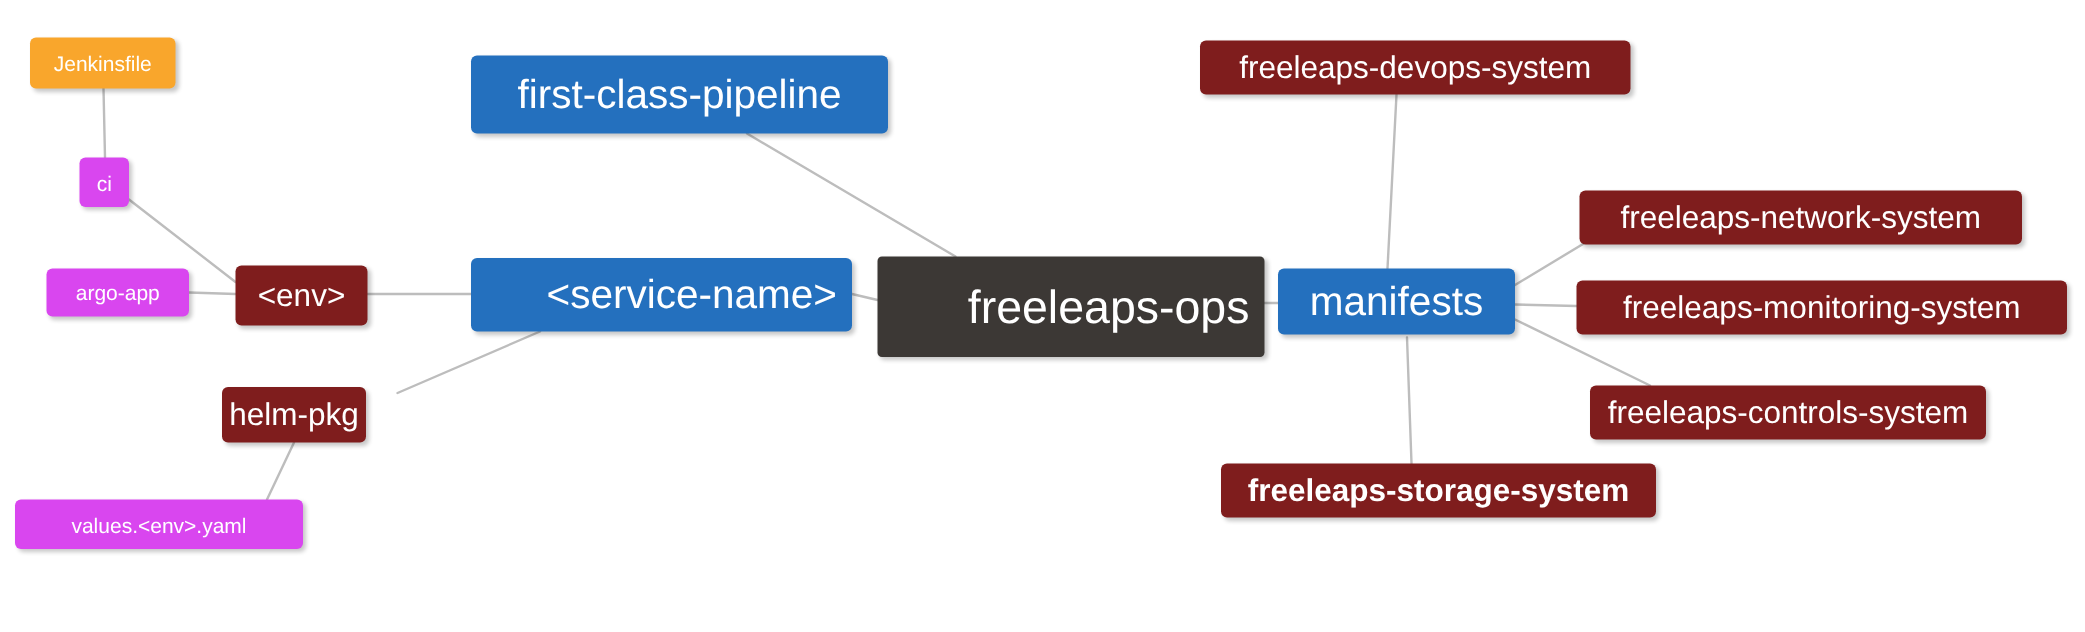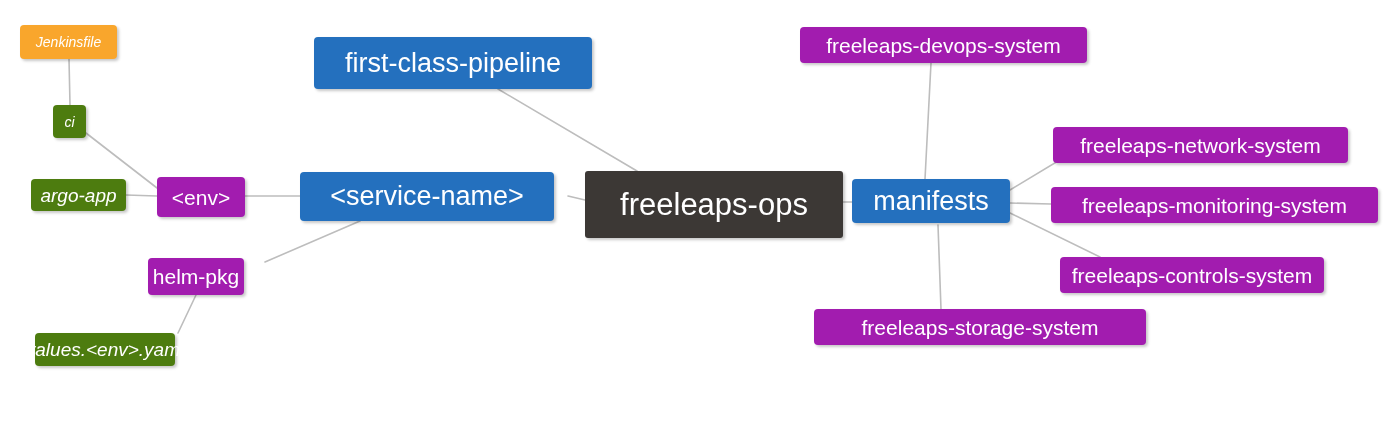--- a/index.html
+++ b/index.html
@@ -38,29 +38,29 @@
     line-height: 1;
     box-shadow: 2px 2px 3px rgba(0, 0, 0, 0.22);
     user-select: none;
     padding: 0 10px;
   }
   .node.root {
     background: #3c3835;
     border-radius: 3px;
   }
   .node.blue   { background: #2470be; }
-  .node.green  { background: #a21caf; }
-  .node.red    { background: #4d7c0f; }
+  .node.green  { background: #7f1d1d; }
+  .node.red    { background: #d946ef; }
   .node.orange { background: #f9a62c; }
 
   .sz-root   { font-size: 31px; }
   .sz-xl     { font-size: 27px; }
   .sz-md     { font-size: 21px; }
-  .sz-sm     { font-size: 19px; font-style: italic; }
-  .sz-xs     { font-size: 14px; font-style: italic; }
+  .sz-sm     { font-size: 14px; }
+  .sz-xs     { font-size: 14px; }
 </style>
 </head>
 <body>
 
 <div id="mindmap">
   <svg id="edge-layer" viewBox="0 0 1390 421" width="1390" height="421" aria-hidden="true">
       <line x1="69" y1="59" x2="70" y2="105" stroke="#bdbdbd" stroke-width="1.6" stroke-linecap="round"></line>
       <line x1="86" y1="133" x2="157" y2="188" stroke="#bdbdbd" stroke-width="1.6" stroke-linecap="round"></line>
       <line x1="126" y1="195" x2="157" y2="196" stroke="#bdbdbd" stroke-width="1.6" stroke-linecap="round"></line>
       <line x1="245" y1="196" x2="314" y2="196" stroke="#bdbdbd" stroke-width="1.6" stroke-linecap="round"></line>
@@ -84,44 +84,44 @@
       </div>
       <div class="node red sz-sm" style="left: 31px; top: 179px; width: 95px; height: 32px;">
         <span>argo-app</span>
       </div>
       <div class="node green sz-md" style="left: 157px; top: 177px; width: 88px; height: 40px;">
         <span>&lt;env&gt;</span>
       </div>
       <div class="node green sz-md" style="left: 148px; top: 258px; width: 96px; height: 37px;">
         <span>helm-pkg</span>
       </div>
-      <div class="node red sz-sm" style="left: 10px; top: 333px; width: 140px; height: 33px; margin-left: 25px;">
+      <div class="node red sz-sm" style="left: 10px; top: 333px; width: 192px; height: 33px;">
         <span>values.&lt;env&gt;.yaml</span>
       </div>
       <div class="node blue sz-xl" style="left: 314px; top: 37px; width: 278px; height: 52px;">
         <span>first-class-pipeline</span>
       </div>
-      <div class="node blue sz-xl" style="left: 300px; top: 172px; width: 254px; height: 49px;">
+      <div class="node blue sz-xl" style="left: 314px; top: 172px; width: 254px; height: 49px; justify-content: flex-end;">
         <span>&lt;service-name&gt;</span>
       </div>
-      <div class="node root sz-root" style="left: 585px; top: 171px; width: 258px; height: 67px;">
+      <div class="node root sz-root" style="left: 585px; top: 171px; width: 258px; height: 67px; justify-content: flex-end;">
         <span>freeleaps-ops</span>
       </div>
       <div class="node blue sz-xl" style="left: 852px; top: 179px; width: 158px; height: 44px;">
         <span>manifests</span>
       </div>
       <div class="node green sz-md" style="left: 800px; top: 27px; width: 287px; height: 36px;">
         <span>freeleaps-devops-system</span>
       </div>
       <div class="node green sz-md" style="left: 1053px; top: 113px; width: 295px; height: 36px; margin-top: 14px;">
         <span>freeleaps-network-system</span>
       </div>
       <div class="node green sz-md" style="left: 1051px; top: 187px; width: 327px; height: 36px; text-align: center;">
         <span>freeleaps-monitoring-system</span>
       </div>
       <div class="node green sz-md" style="left: 1060px; top: 257px; width: 264px; height: 36px;">
         <span>freeleaps-controls-system</span>
       </div>
-      <div class="node green sz-md" style="left: 814px; top: 309px; width: 332px; height: 36px;">
+      <div class="node green sz-md" style="left: 814px; top: 309px; width: 290px; height: 36px; font-weight: bold;">
         <span>freeleaps-storage-system</span>
       </div>
     </div>
 </div>
 
 </body></html>

